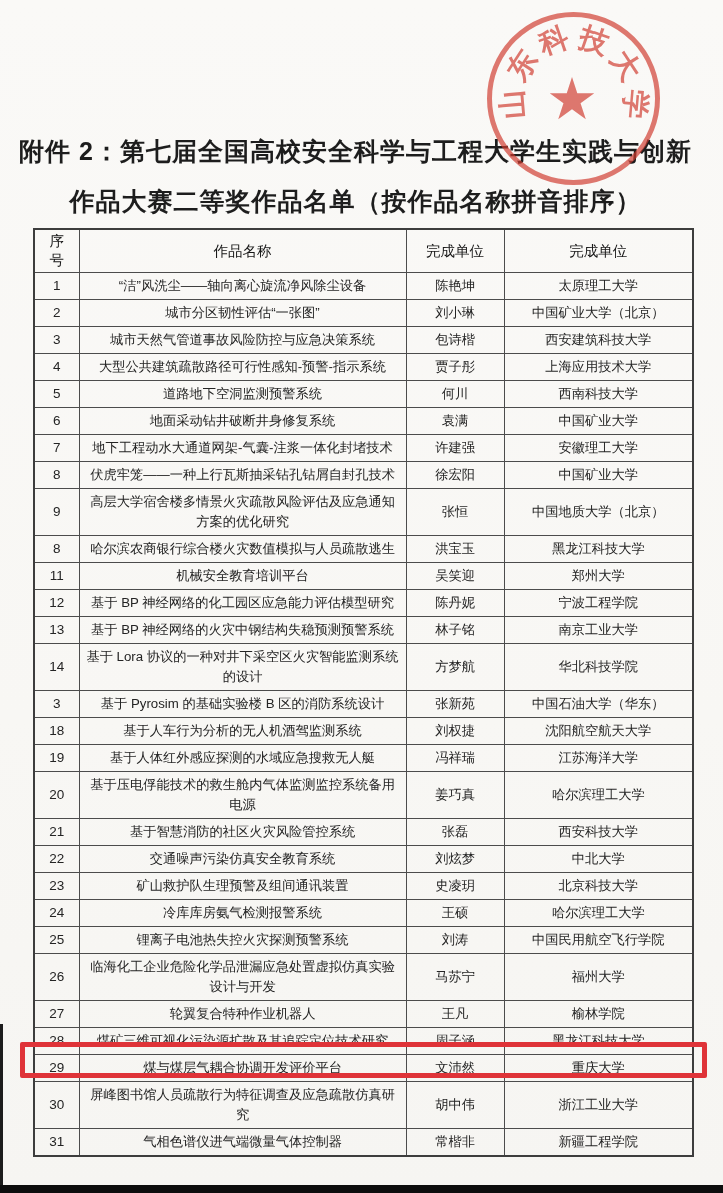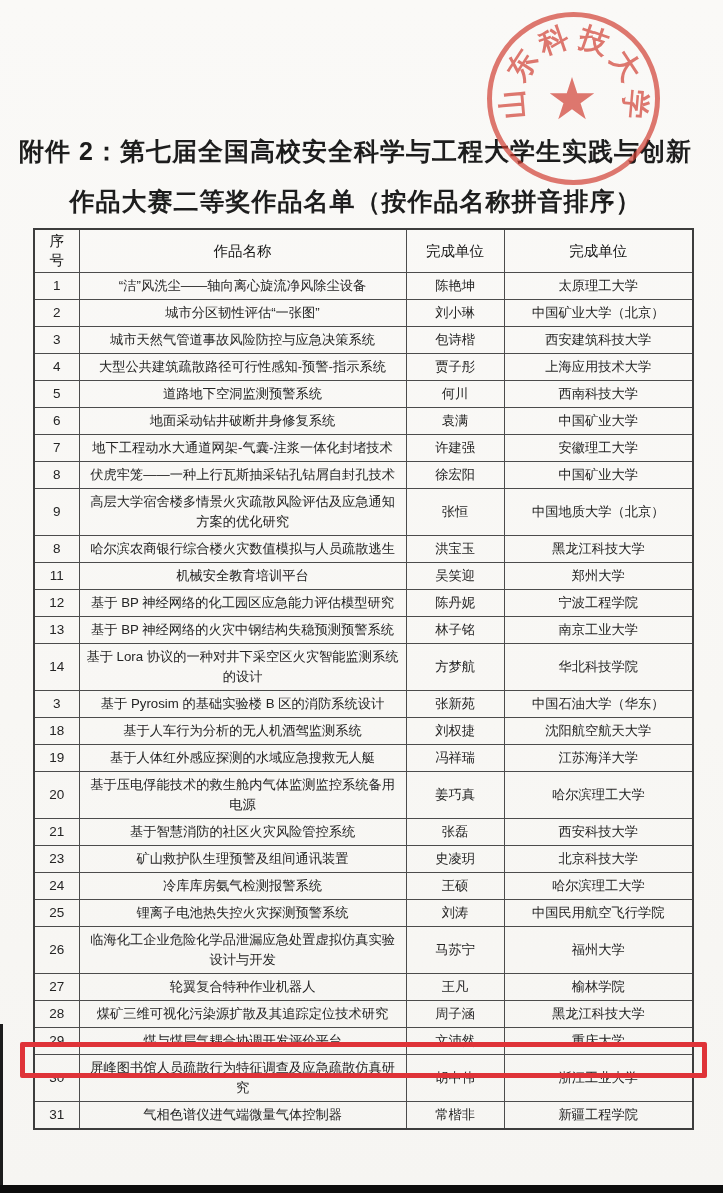--- a/index.html
+++ b/index.html
@@ -177,20 +177,26 @@
             <td>姜巧真</td>
             <td>哈尔滨理工大学</td>
           </tr>
           <tr>
             <td class="serial">21</td>
             <td>基于智慧消防的社区火灾风险管控系统</td>
             <td>张磊</td>
             <td>西安科技大学</td>
           </tr>
           <tr>
+            <td class="serial">22</td>
+            <td>交通噪声污染仿真安全教育系统</td>
+            <td>刘炫梦</td>
+            <td>中北大学</td>
+          </tr>
+          <tr>
             <td class="serial">23</td>
             <td>矿山救护队生理预警及组间通讯装置</td>
             <td>史凌玥</td>
             <td>北京科技大学</td>
           </tr>
           <tr>
             <td class="serial">24</td>
             <td>冷库库房氨气检测报警系统</td>
             <td>王硕</td>
             <td>哈尔滨理工大学</td>

